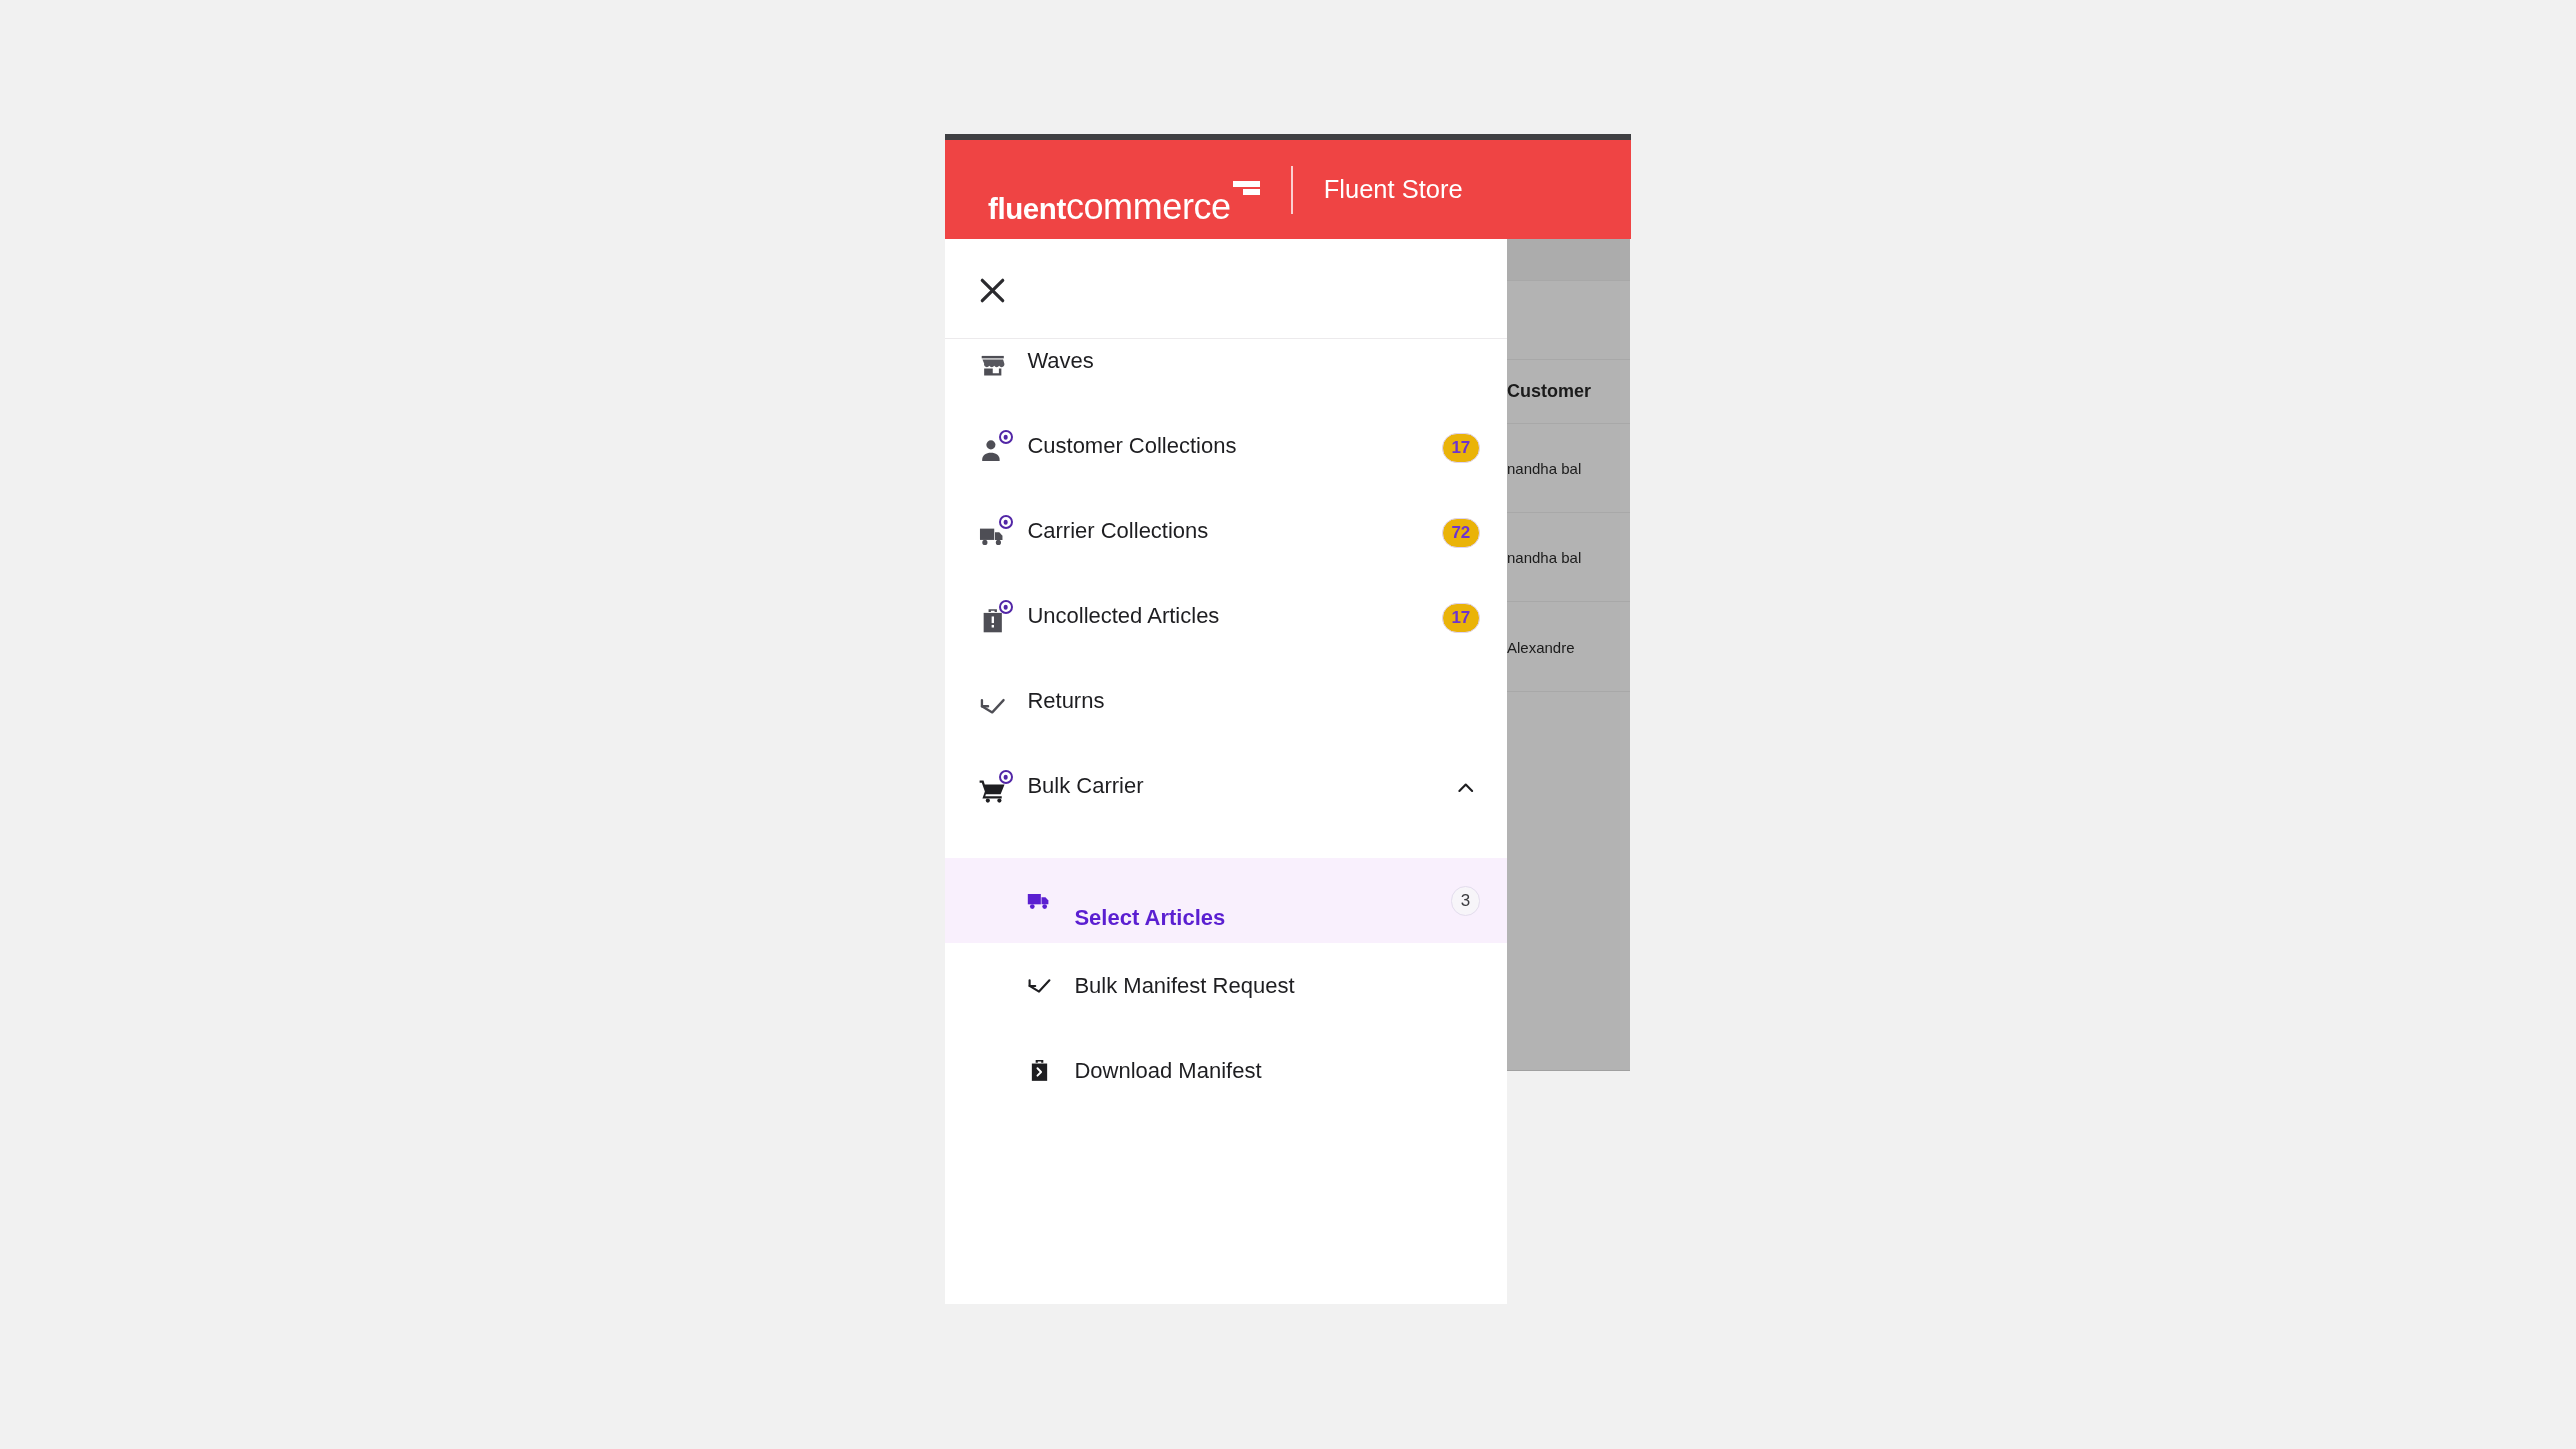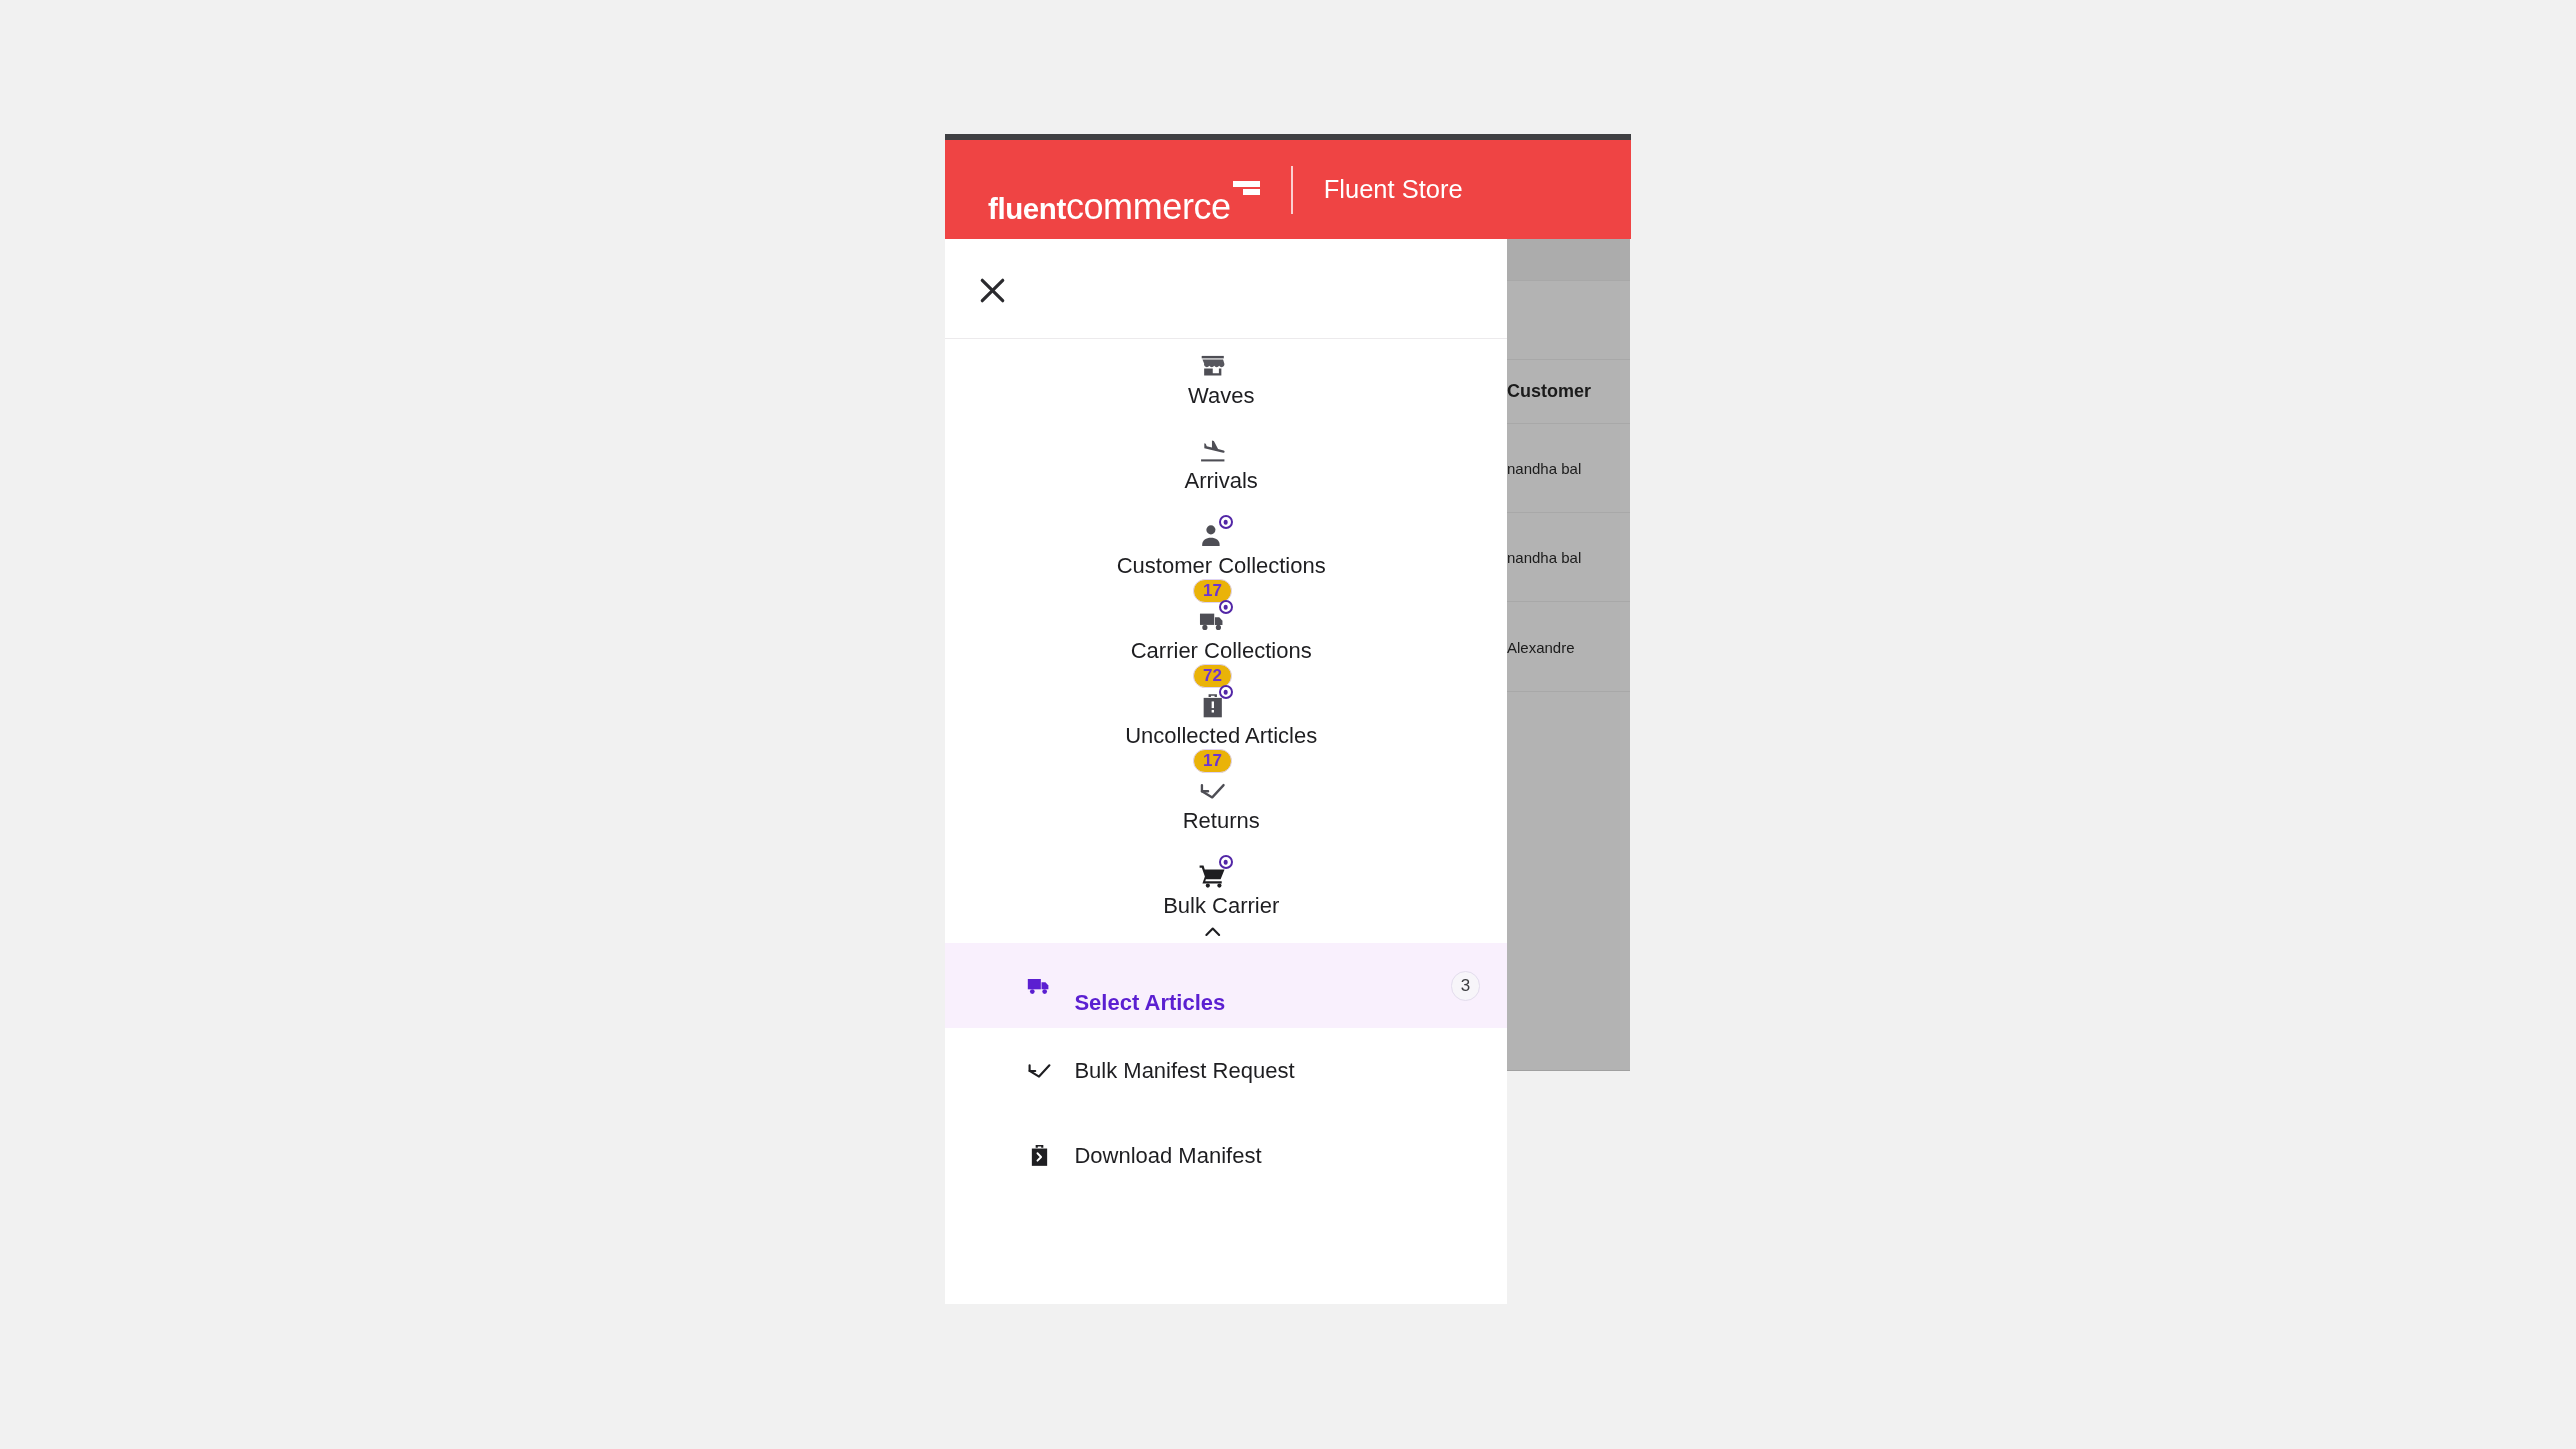--- a/index.html
+++ b/index.html
@@ -106,26 +106,25 @@
     position:absolute;left:30px;top:34px;
     width:35px;height:35px;
     cursor:pointer;
   }
   #close-button svg{display:block;}
 
   
   #nav-list{padding-top:9.4px;}
   .nav-item{
     height:85px;
-    display:flex;align-items:center;
-    padding-right:27px;
+    display:flex;align-items:flex-start;
+    padding-left:30px;padding-right:27px;
     box-sizing:border-box;
     cursor:pointer;
     position:relative;
-    flex-direction:column;
   }
   .nav-icon{
     width:35px;height:35px;
     flex:0 0 35px;
     position:relative;
     display:flex;align-items:center;justify-content:center;
   }
   .nav-icon svg{display:block;}
   .dot-badge{
     position:absolute;right:-2.7px;top:-3.4px;
@@ -237,29 +236,20 @@
         <span class="nav-icon">
           <svg width="29.5" height="29.5" viewBox="0 0 24 24" fill="#4e4e55">
             <path d="M3 4h18v2H3z"></path>
             <path d="M3.6 7h16.8l1 3.2a2.3 2.3 0 0 1-2.2 3 2.4 2.4 0 0 1-2-1.1 2.4 2.4 0 0 1-2 1.1 2.4 2.4 0 0 1-2-1.1 2.4 2.4 0 0 1-2 1.1 2.4 2.4 0 0 1-2-1.1 2.4 2.4 0 0 1-2 1.1 2.3 2.3 0 0 1-2.2-3z" opacity=".95"></path>
             <path d="M5 14.3V20h14v-5.7h-2V18h-5v-3.7z"></path>
           </svg>
         </span>
         <span class="nav-label">Waves</span>
       </div>
 
-      <div class="nav-item">
-        <span class="nav-icon">
-          <svg width="29.5" height="29.5" viewBox="0 0 24 24" fill="#4e4e55">
-            <path d="M2.5 19h19v1.7h-19z"></path>
-            <path d="M20.4 13.6c.5.13 1.06-.17 1.2-.68.14-.52-.17-1.06-.68-1.2l-4.6-1.24-3.4-6.5-1.56-.42v5.7L7.1 8.34l-.8-2.1-1.17-.32v4.1z"></path>
-          </svg>
-        </span>
-        <span class="nav-label">Arrivals</span>
-      </div>
 
       <div class="nav-item">
         <span class="nav-icon">
           <svg width="29.5" height="29.5" viewBox="0 0 24 24" fill="#4e4e55">
             <circle cx="10.5" cy="7.2" r="3.7"></circle>
             <path d="M3.4 19.3c0-3.6 3.2-5.6 7.1-5.6s7.1 2 7.1 5.6v1.1H3.4z"></path>
           </svg>
           <span class="dot-badge"></span>
         </span>
         <span class="nav-label">Customer Collections</span>

